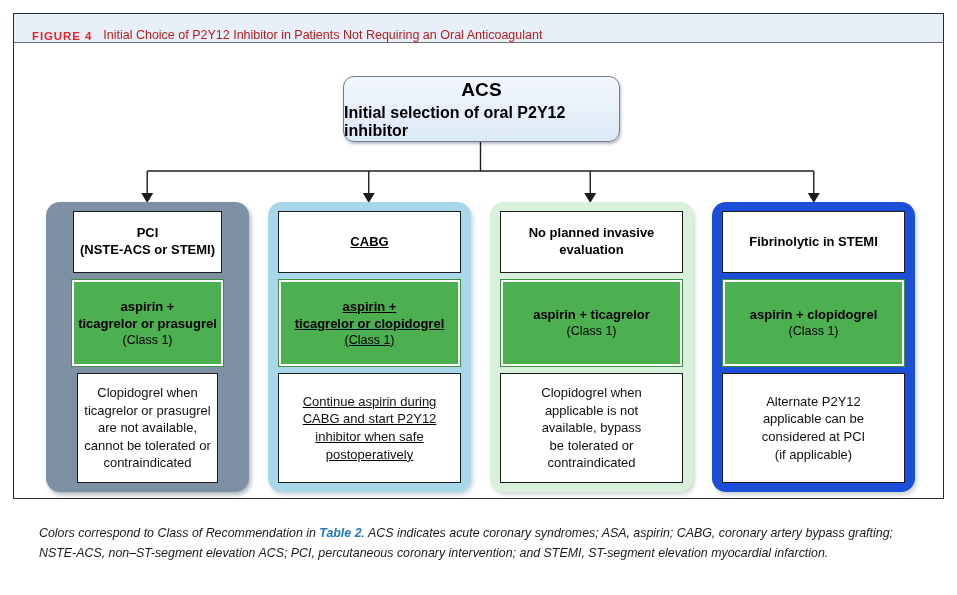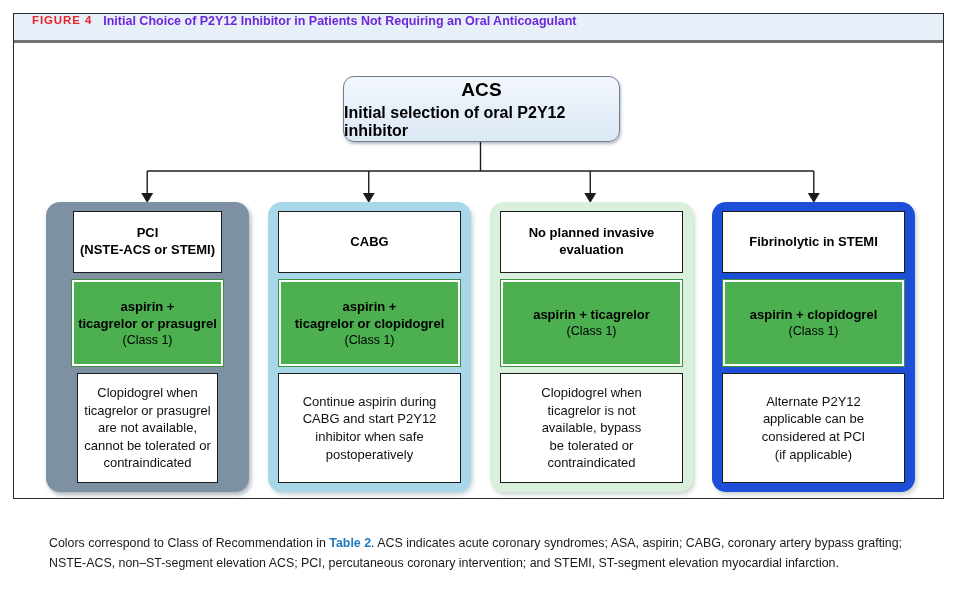--- a/index.html
+++ b/index.html
@@ -35,35 +35,35 @@
 
   
   .fig-header {
     position: absolute;
     left: 0;
     top: 0;
     width: 100%;
     height: 29px;
     box-sizing: border-box;
     background: #e7eff9;
-    border-bottom: 3px solid #737373;
+    border-bottom: 1px solid #737373;
     display: flex;
-    align-items: flex-start;
+    align-items: flex-end;
     padding-left: 18px;
   }
   .fig-label {
     color: #e8232a;
     font-weight: bold;
     font-size: 11.5px;
     letter-spacing: 0.9px;
     white-space: nowrap;
   }
   .fig-title {
-    color: #6d28d9;
-    font-weight: bold;
+    color: #b91c1c;
+    font-weight: normal;
     font-size: 12.5px;
     margin-left: 11px;
     white-space: nowrap;
   }
 
   
   .diagram {
     position: absolute;
     left: 0;
     top: 29px;
@@ -118,21 +118,21 @@
     width: 203px;
     height: 290px;
     box-sizing: border-box;
     border-radius: 14px;
     padding: 9px 10px;
     display: flex;
     flex-direction: column;
     gap: 6px;
   }
   .col-1 { left: 32px;  background: #7e91a2; box-shadow: 2px 3px 4px rgba(80,95,110,0.45); align-items: center; }
-  .col-2 { left: 254px; background: #a7d7e9; box-shadow: 2px 3px 4px rgba(120,150,165,0.40); }
+  .col-2 { left: 254px; background: #a7d7e9; box-shadow: 2px 3px 4px rgba(120,150,165,0.40); text-decoration: underline; }
   .col-3 { left: 476px; background: #d8f0dc; box-shadow: 2px 3px 4px rgba(140,160,145,0.40); justify-content: space-between; }
   .col-4 { left: 698px; background: #1d4ed8; box-shadow: 2px 3px 4px rgba(120,150,140,0.40); }
 
   .cell {
     box-sizing: border-box;
     border: 1px solid #1c1c1c;
     background: #ffffff;
     display: flex;
     flex-direction: column;
     align-items: center;
@@ -192,24 +192,25 @@
     position: absolute;
     left: 13px;
     top: 499px;
     width: 931px;
     height: 83px;
     box-sizing: border-box;
     padding: 18px 20px 0 20px;
     background: #ffffff;
   }
   .caption p {
-    margin: 16px;
+    margin: 6px;
     font-size: 12.4px;
     line-height: 1.62;
     color: #1a1a1a;
+    font-style: italic;
   }
   .caption .tbl-link {
     color: #1f7ac0;
     font-weight: bold;
   }
 </style>
 </head>
 <body>
 
 <div id="figure-root">
@@ -284,21 +285,21 @@
         <div class="cell cell-head">
           <div class="line">No planned invasive</div>
           <div class="line">evaluation</div>
         </div>
         <div class="cell cell-green">
           <div class="drug">aspirin + ticagrelor</div>
           <div class="cls">(Class 1)</div>
         </div>
         <div class="cell cell-note">
           <div class="line">Clopidogrel when</div>
-          <div class="line">ticagrelor is not</div>
+          <div class="line">applicable is not</div>
           <div class="line">available, bypass</div>
           <div class="line">be tolerated or</div>
           <div class="line">contraindicated</div>
         </div>
       </div>
 
       <div class="col col-4">
         <div class="cell cell-head">
           <div class="line">Fibrinolytic in STEMI</div>
         </div>

